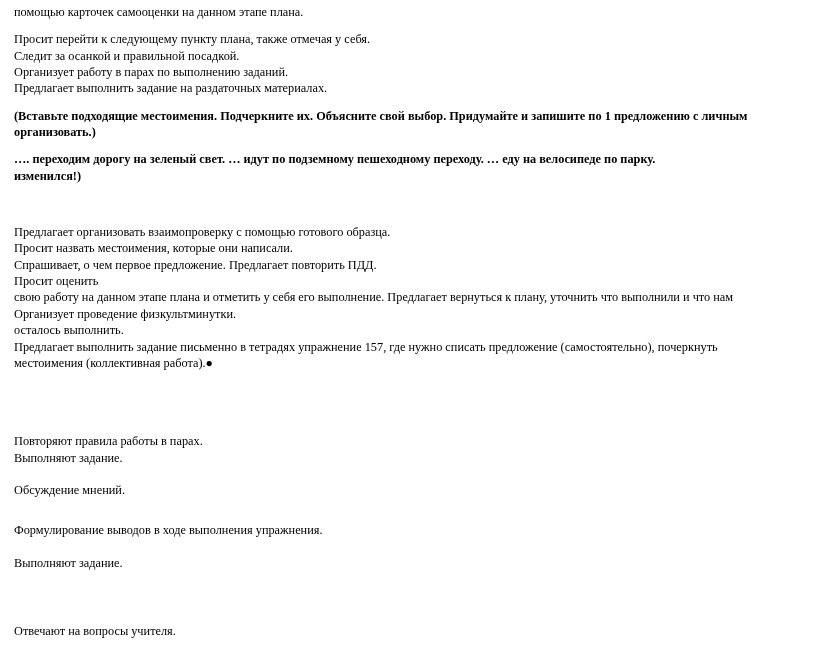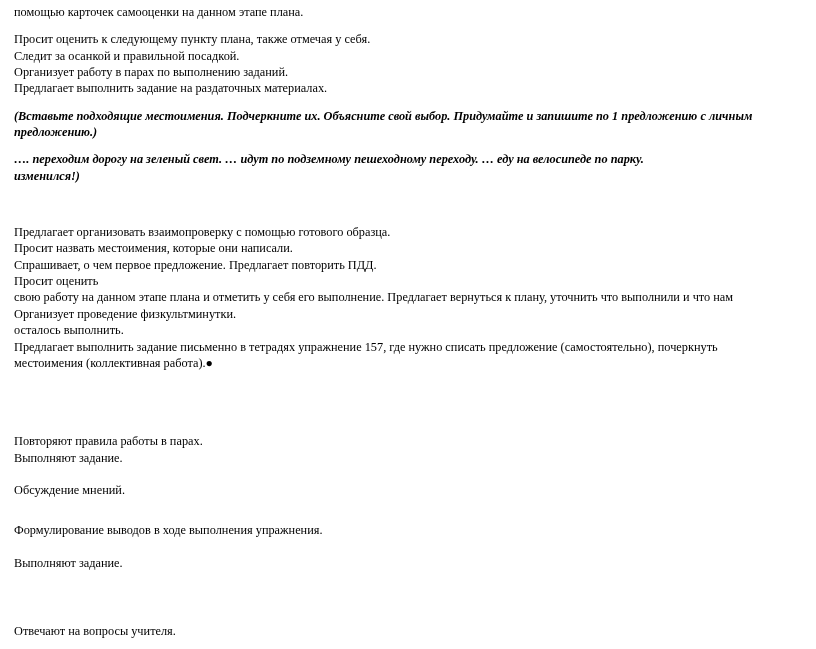--- a/index.html
+++ b/index.html
@@ -26,42 +26,41 @@
     line-height: 1.33;
     margin: 0;
     text-align: left;
   }
   .gap-sm { height: 11px; }
   .gap-md { height: 16px; }
   .gap-lg { height: 24px; }
   .gap-xl { height: 40px; }
   .bi {
     font-weight: bold;
-    font-style: italic;
   }
   .block {
     margin: 0;
   }
 </style>
 </head>
 <body>
 
 <div class="page">
 
   <p class="para block">помощью карточек самооценки на данном этапе плана.</p>
   <div class="gap-sm"></div>
 
-  <p class="para block">Просит оценить к следующему пункту плана, также отмечая у себя.</p>
+  <p class="para block">Просит перейти к следующему пункту плана, также отмечая у себя.</p>
   <p class="para block">Следит за осанкой и правильной посадкой.</p>
   <p class="para block">Организует работу в парах по выполнению заданий.</p>
   <p class="para block">Предлагает выполнить задание на раздаточных материалах.</p>
   <div class="gap-sm"></div>
 
   <p class="para block bi"> (Вставьте подходящие местоимения. Подчеркните их. Объясните свой выбор. Придумайте и запишите по 1 предложению с личным</p>
-  <p class="para block bi">предложению.)</p>
+  <p class="para block bi">организовать.)</p>
   <div class="gap-sm"></div>
 
   <p class="para block bi">…. переходим дорогу на зеленый свет. … идут по подземному пешеходному переходу. … еду на велосипеде по парку.</p>
   <p class="para block bi">изменился!)</p>
   <div class="gap-xl"></div>
 
   <p class="para block">Предлагает организовать взаимопроверку с помощью готового образца.</p>
   <p class="para block">Просит назвать местоимения, которые они написали.</p>
   <p class="para block">Спрашивает, о чем первое предложение. Предлагает повторить ПДД.</p>
   <p class="para block">Просит оценить</p>

